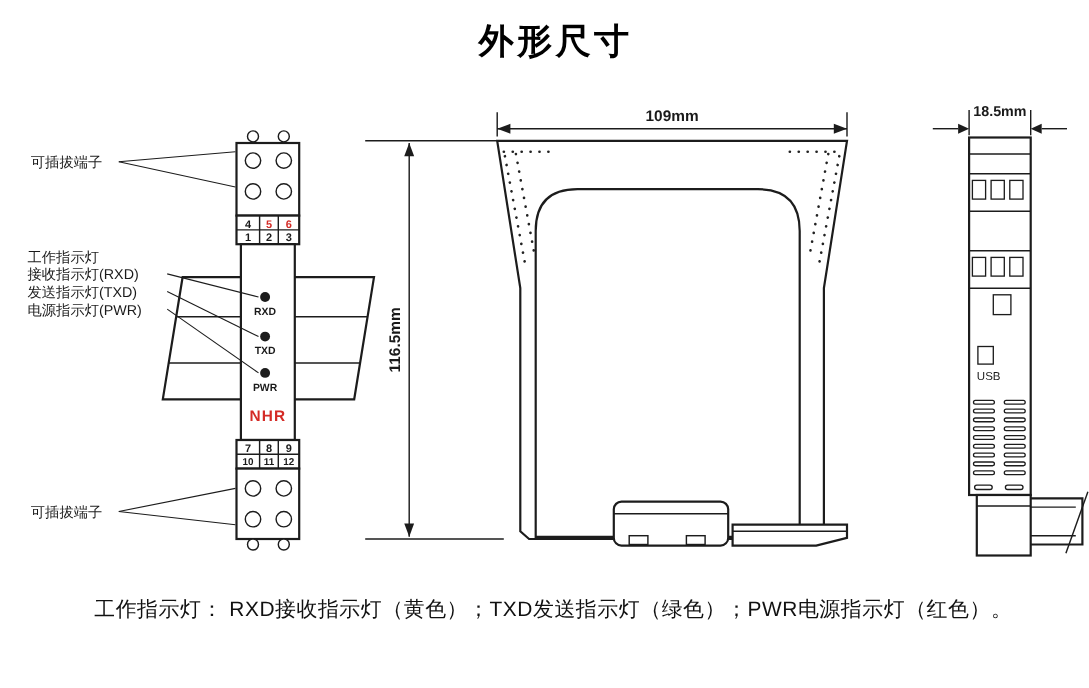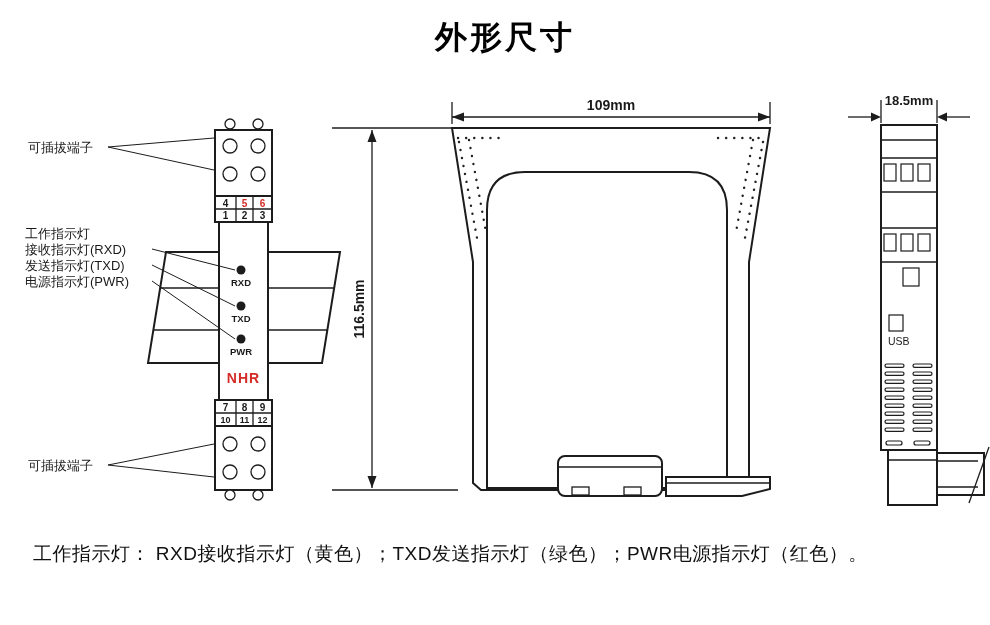--- a/index.html
+++ b/index.html
@@ -19,21 +19,21 @@
   .usb   { font-size:10.5px; }
   .ol      { fill:#ffffff; stroke:#1c1c1c; stroke-width:2; }
   .ol-thin { fill:#ffffff; stroke:#1c1c1c; stroke-width:1.3; }
   .ln      { stroke:#1c1c1c; stroke-width:1.3; fill:none; }
   .ln2     { stroke:#1c1c1c; stroke-width:2; fill:none; }
   .leader  { stroke:#1c1c1c; stroke-width:1; fill:none; }
   .dots    { fill:none; stroke:#222; stroke-width:2.4; stroke-linecap:round; stroke-dasharray:0.1 8; }
   .arrow   { fill:#1c1c1c; stroke:none; }
   .slot    { fill:#ffffff; stroke:#1c1c1c; stroke-width:1.2; }
   .filled  { fill:#1c1c1c; stroke:none; }
-  .notes { position:absolute; left:33px; top:541px; width:940px; font-size:19px; color:#111; }
+  .notes { position:absolute; left:33px; top:541px; width:940px; font-size:19px; color:#111;text-align:center; }
   .note-line { margin-bottom:10px; letter-spacing:0.5px; white-space:nowrap; }
 </style>
 </head>
 <body>
 
 <div class="title">外形尺寸</div>
 
 <svg class="diagram" width="990" height="625" viewBox="0 0 990 625">
   <g fill="#1a1a1a">
 

